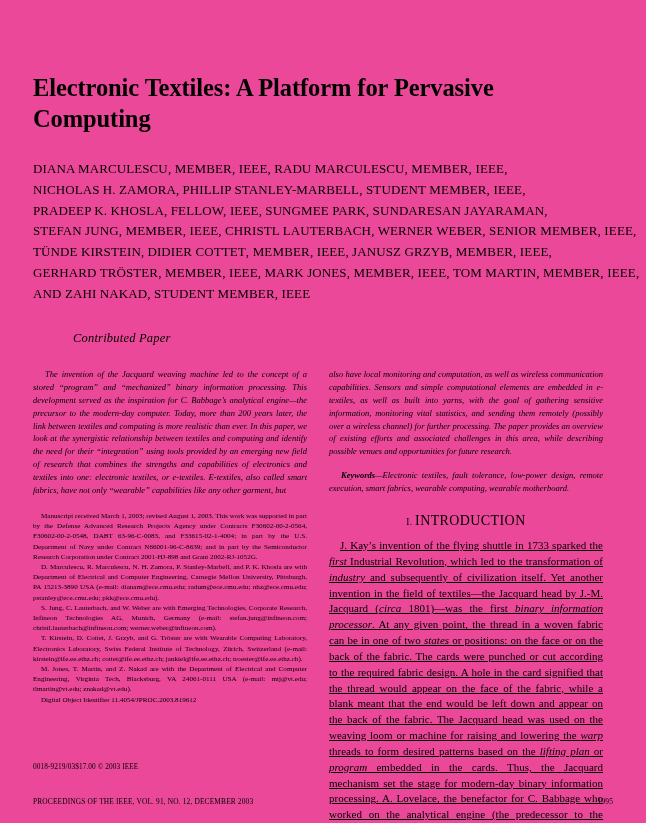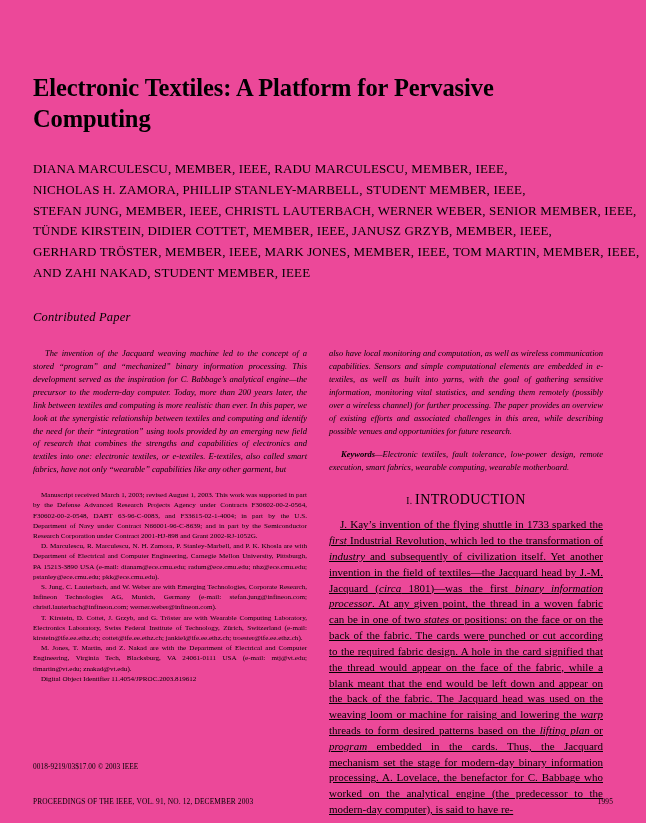--- a/index.html
+++ b/index.html
@@ -62,20 +62,21 @@
     letter-spacing: 0.15px;
   }
   .author-line { white-space: nowrap; }
 
   
   .contributed {
     margin-top: 26px;
     font-style: italic;
     font-size: 12.5px;
     letter-spacing: 0.2px;
+    margin-left: 40px;
   }
 
   
   .cols {
     position: relative;
     margin-top: 22px;
     width: 580px;
   }
   .col {
     position: absolute;
@@ -177,20 +178,21 @@
 <div class="page">
   <div class="content">
 
     <div class="title-block">
       <h1 class="paper-title">Electronic Textiles: A Platform for Pervasive Computing</h1>
     </div>
 
     <div class="authors" id="author-list">
         <div class="author-line"><span class="auname">DIANA MARCULESCU</span><span class="rank">, MEMBER, IEEE,</span> <span class="auname">RADU MARCULESCU</span><span class="rank">, MEMBER, IEEE,</span></div>
         <div class="author-line"><span class="auname">NICHOLAS H. ZAMORA</span><span>,</span> <span class="auname">PHILLIP STANLEY-MARBELL</span><span class="rank">, STUDENT MEMBER, IEEE,</span></div>
+        <div class="author-line"><span class="auname">PRADEEP K. KHOSLA</span><span class="rank">, FELLOW, IEEE,</span> <span class="auname">SUNGMEE PARK</span><span>,</span> <span class="auname">SUNDARESAN JAYARAMAN</span><span>,</span></div>
         <div class="author-line"><span class="auname">STEFAN JUNG</span><span class="rank">, MEMBER, IEEE,</span> <span class="auname">CHRISTL LAUTERBACH</span><span>,</span> <span class="auname">WERNER WEBER</span><span class="rank">, SENIOR MEMBER, IEEE,</span></div>
         <div class="author-line"><span class="auname">TÜNDE KIRSTEIN</span><span>,</span> <span class="auname">DIDIER COTTET</span><span class="rank">, MEMBER, IEEE,</span> <span class="auname">JANUSZ GRZYB</span><span class="rank">, MEMBER, IEEE,</span></div>
         <div class="author-line"><span class="auname">GERHARD TRÖSTER</span><span class="rank">, MEMBER, IEEE,</span> <span class="auname">MARK JONES</span><span class="rank">, MEMBER, IEEE,</span> <span class="auname">TOM MARTIN</span><span class="rank">, MEMBER, IEEE,</span></div>
         <div class="author-line"><span class="rank">AND </span><span class="auname">ZAHI NAKAD</span><span class="rank">, STUDENT MEMBER, IEEE</span></div>
       </div>
 
     <div class="contributed">Contributed Paper</div>
 
     <div class="cols">
 

